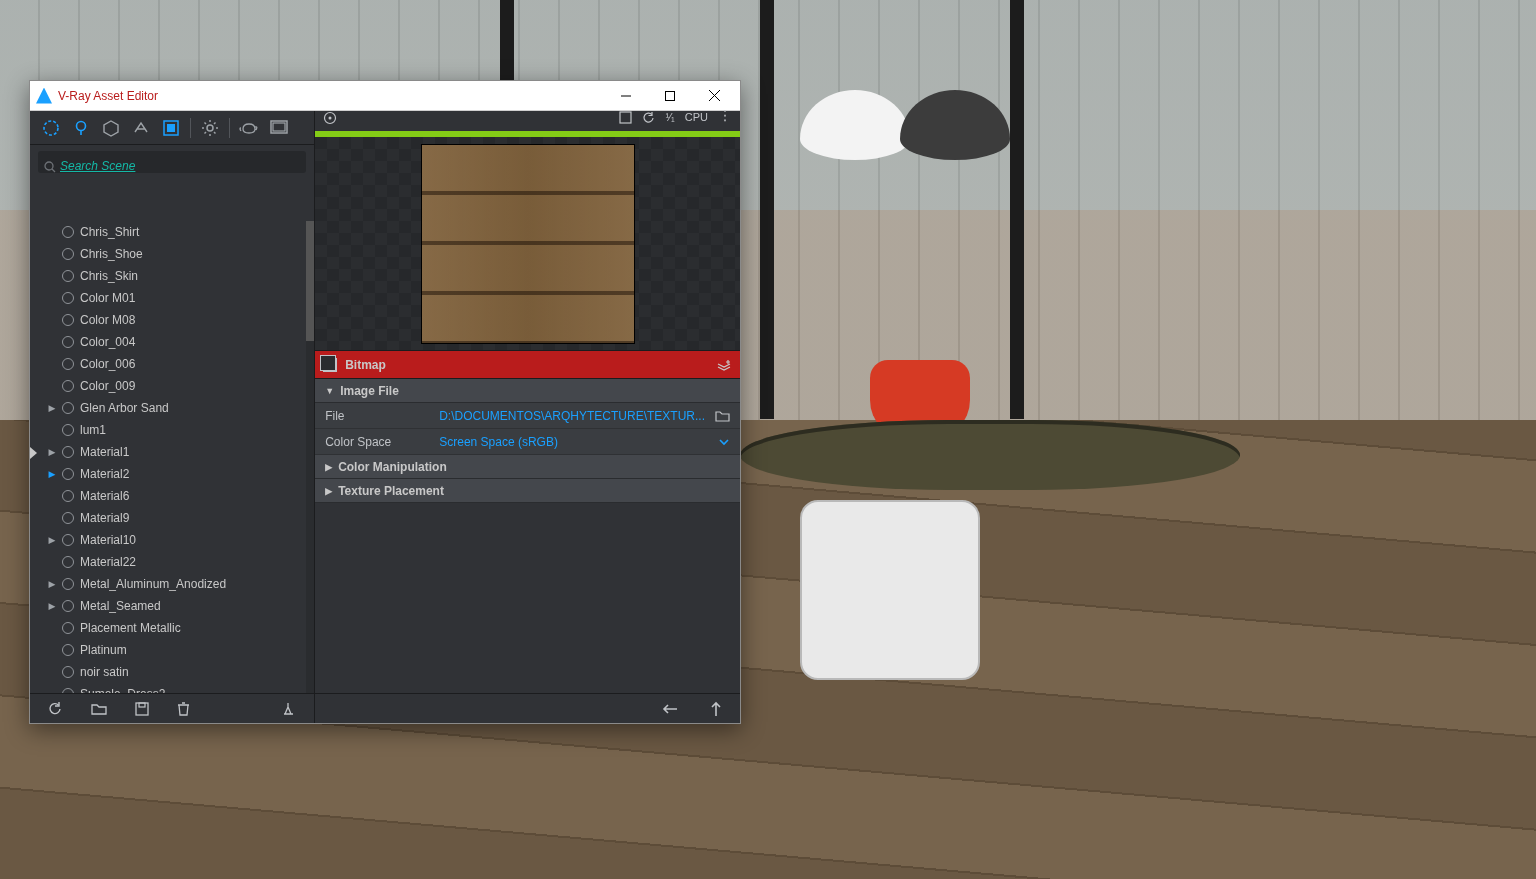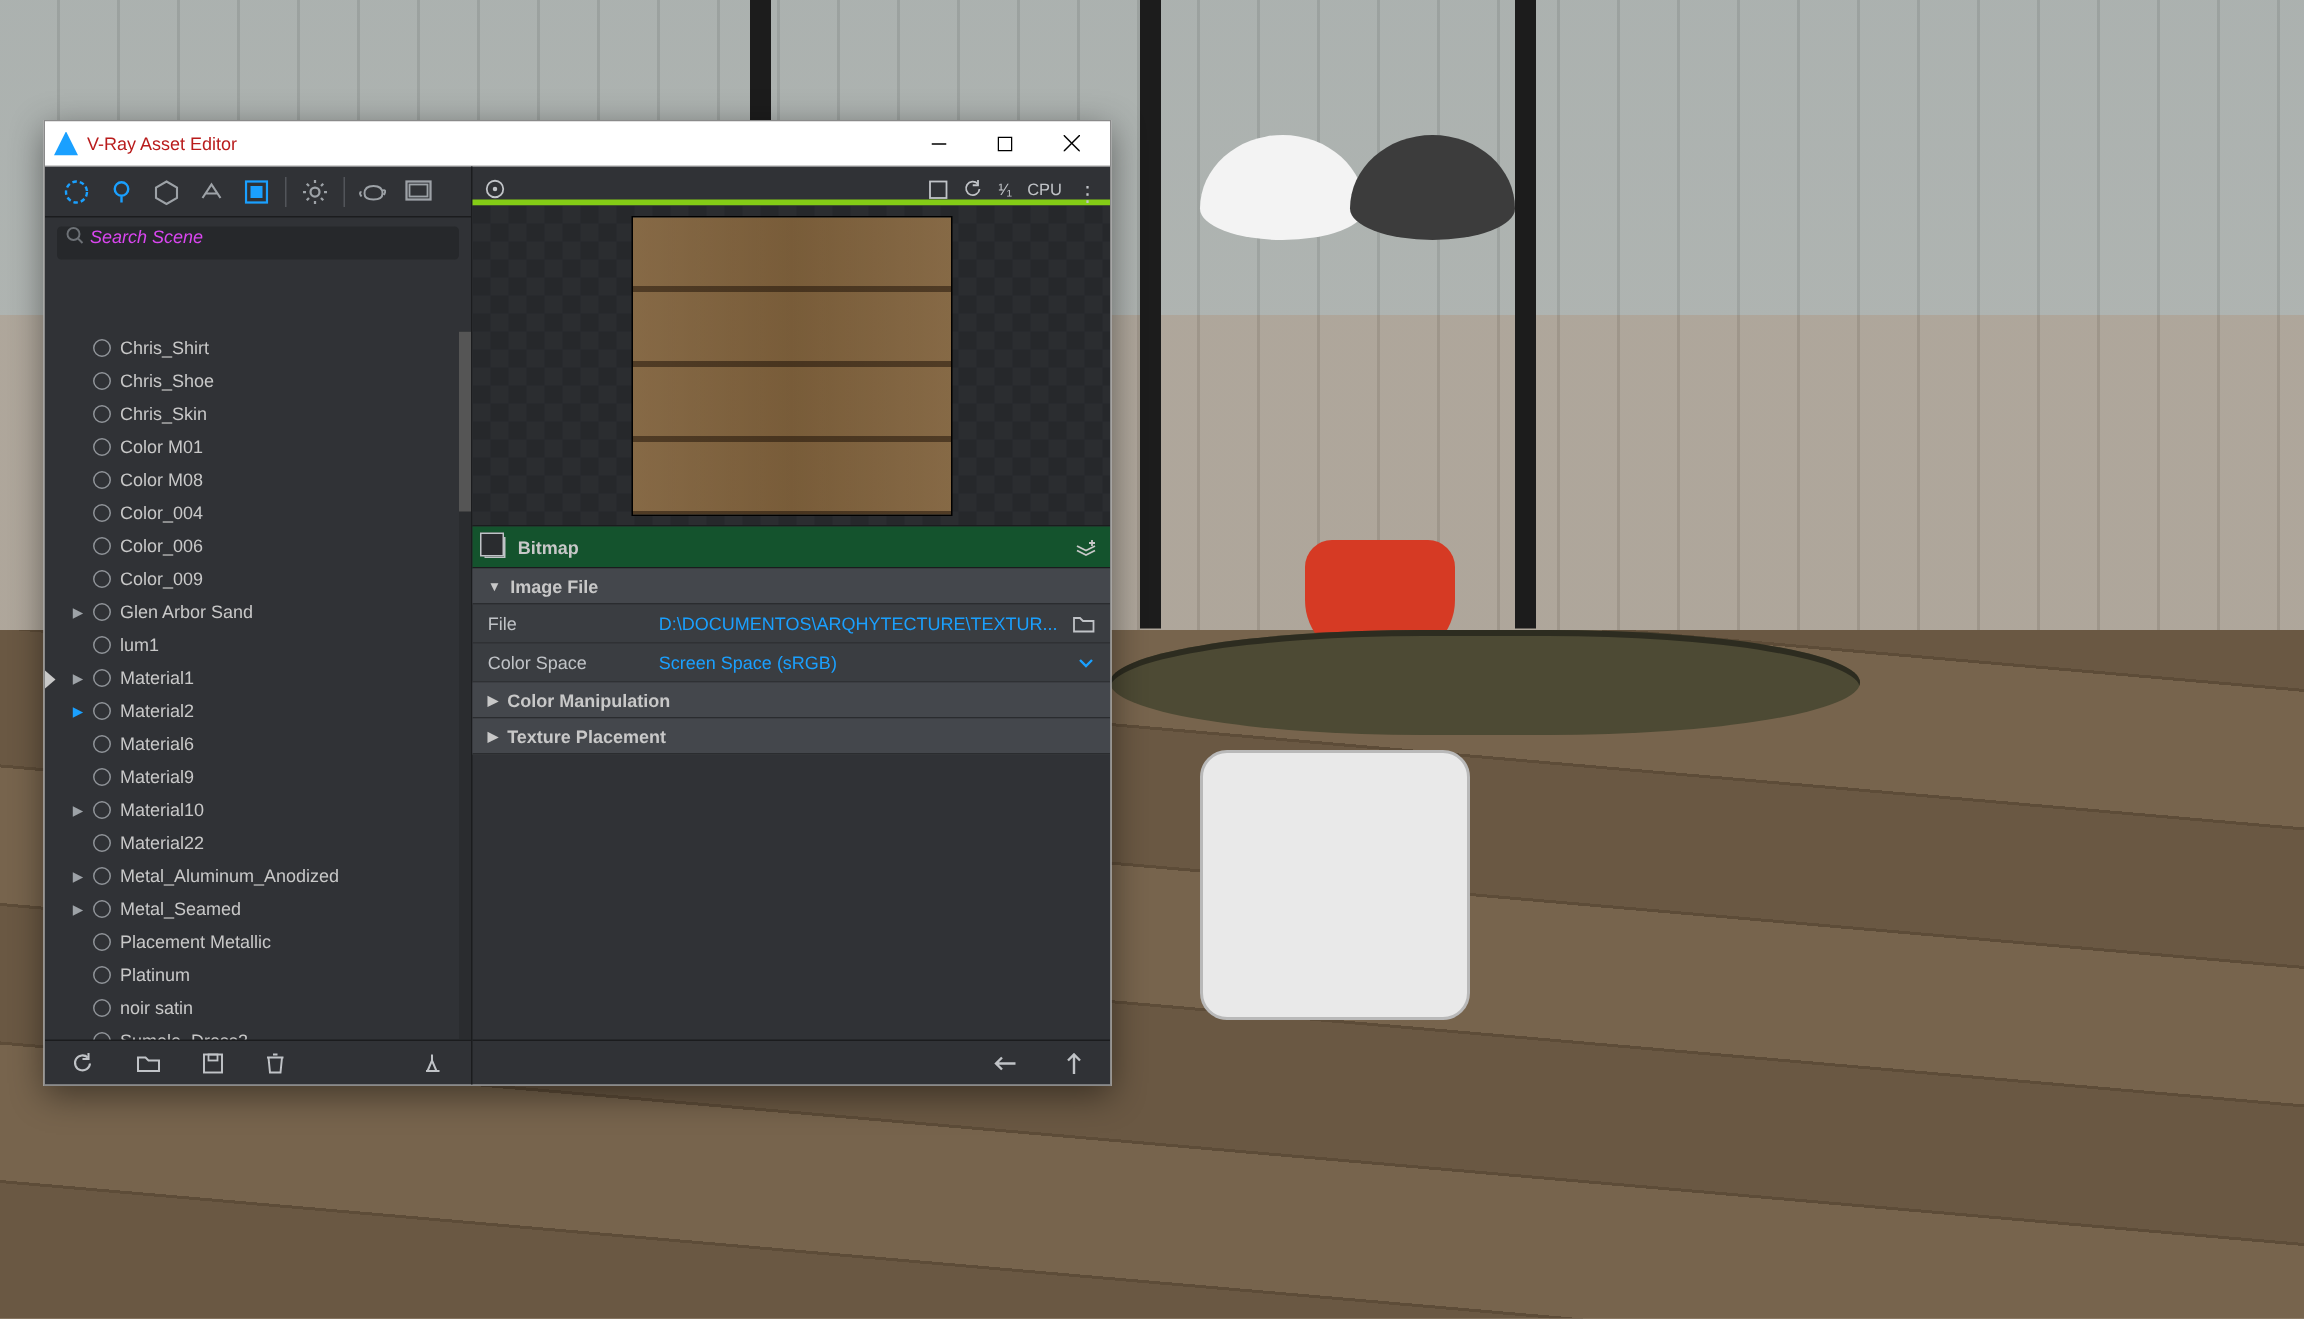--- a/index.html
+++ b/index.html
@@ -41,52 +41,52 @@
 
   
   .left { width:336px; display:flex; flex-direction:column; border-right:1px solid #1b1c1e;}
   .toolbar { height:34px; display:flex; align-items:center; gap:4px; padding:0 8px;
              border-bottom:1px solid #1b1c1e;}
   .tbtn { width:26px; height:26px; display:flex; align-items:center; justify-content:center;
           color:#9da2a7; border-radius:3px;}
   .tbtn.active{ color:#1aa0ff; }
   .tsep { width:1px; height:20px; background:#52555a; margin:0 2px;}
   .search { margin:6px 8px 4px; height:22px; background:#26282b; border-radius:3px;
-            display:flex; align-items:flex-start; padding:0 6px; color:#d946ef; font-style:italic;}
+            display:flex; align-items:flex-end; padding:0 6px; color:#14b8a6; font-style:italic;text-decoration:underline;}
   .search svg{margin-right:4px;}
   .matlist{ flex:1; overflow:hidden; position:relative;margin-top:44px;}
   .matlist .scroll{ position:absolute; right:0; top:0; bottom:0; width:8px; background:#2a2c2f;}
   .matlist .thumb { position:absolute; right:0; top:0; width:8px; height:120px; background:#555;}
   .mat { display:flex; align-items:center; height:22px; padding-left:18px; gap:6px; }
   .mat .caret{ width:8px; color:#9da2a7; font-size:9px; text-align:center;}
   .mat .caret.on{ color:#1aa0ff; }
   .mat .ball{ width:12px; height:12px; border:1.3px solid #8f9398; border-radius:50%; flex:none;}
   .bottombar{ height:30px; display:flex; align-items:center; gap:28px; padding:0 18px;
               border-top:1px solid #1b1c1e; color:#c0c3c7;}
   .bottombar .gap{flex:1;}
 
   
   .edge-tri{ position:absolute; left:0; top:336px; width:0; height:0;
              border-top:6px solid transparent; border-bottom:6px solid transparent;
              border-left:7px solid #c8c8c8; }
 
   
   .right{ flex:1; display:flex; flex-direction:column; }
-  .preview-bar{ height:26px; display:flex; align-items:flex-end; gap:10px; padding:0 8px;
-                color:#c0c3c7; font-size:11px; border-bottom:4px solid #84cc16;}
+  .preview-bar{ height:26px; display:flex; align-items:flex-start; gap:10px; padding:0 8px;
+                color:#c0c3c7; font-size:11px; border-bottom:6px solid #84cc16;}
   .preview-bar .gap{flex:1;}
   .preview{ height:214px; background:
       repeating-conic-gradient(#2b2d30 0 25%, #26282b 0 50%) 0 0/24px 24px;
       display:flex; align-items:center; justify-content:center; border-bottom:1px solid #1b1c1e;}
   .wood{ width:214px; height:200px; background:
          repeating-linear-gradient(#b7a183 0 46px,#6d5b46 46px 50px),
          linear-gradient(90deg,#bba788,#a8926f,#bba788);
          background-blend-mode:multiply; border:1px solid #000;}
   .section-title{ height:28px; display:flex; align-items:center; gap:8px; padding:0 8px;
-                  background:#14532d; border-bottom:1px solid #1b1c1e;}
+                  background:#b91c1c; border-bottom:1px solid #1b1c1e;}
   .section-title .sqicon{ width:14px; height:14px; border:1.4px solid #c0c3c7; position:relative;}
   .section-title .sqicon::after{content:"";position:absolute;left:-4px;top:-4px;width:14px;height:14px;border:1.4px solid #c0c3c7;background:#2a2c2f;}
   .section-title .add{ margin-left:auto; font-size:15px;}
   .acc { background:#3a3d41; }
   .acc-head{ height:24px; display:flex; align-items:center; gap:6px; padding:0 10px;
              background:#44474c; border-bottom:1px solid #2a2c2f; font-weight:600; font-size:12px;}
   .acc-head .tri{ font-size:9px;}
   .row{ height:26px; display:flex; align-items:center; padding:0 10px; gap:10px;
         border-bottom:1px solid #2f3134;}
   .row .lab{ width:104px; color:#c0c3c7;}

